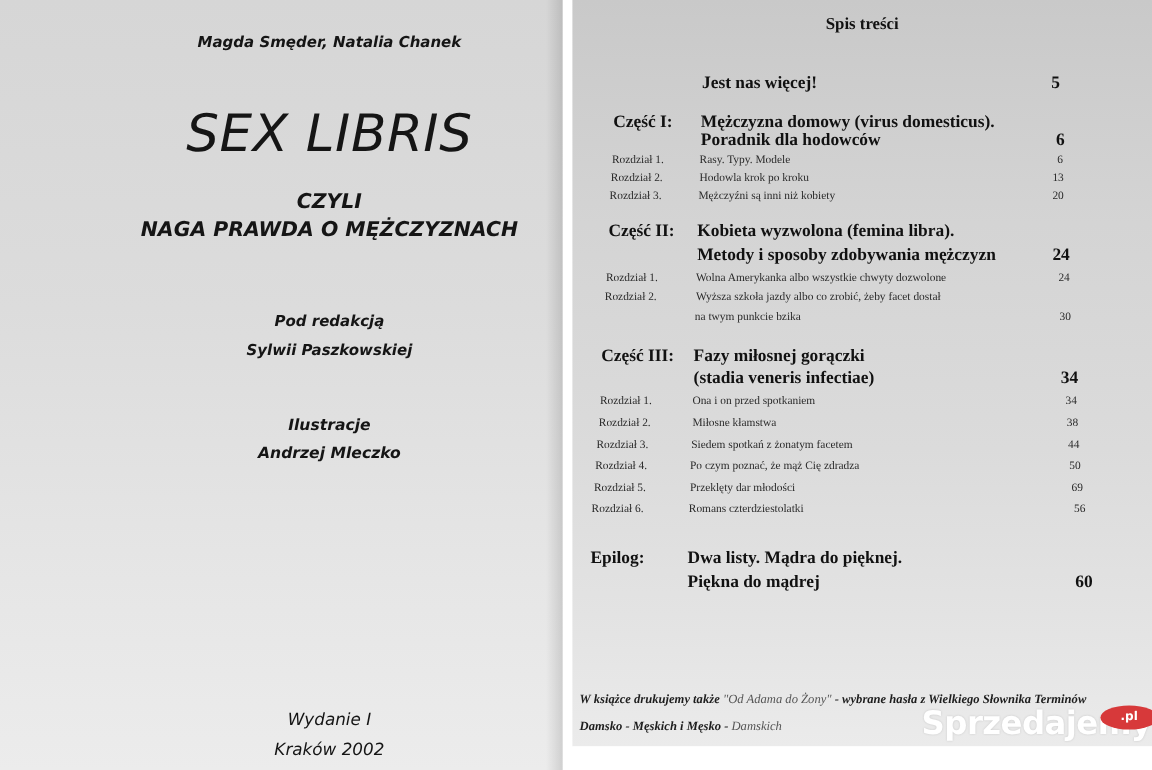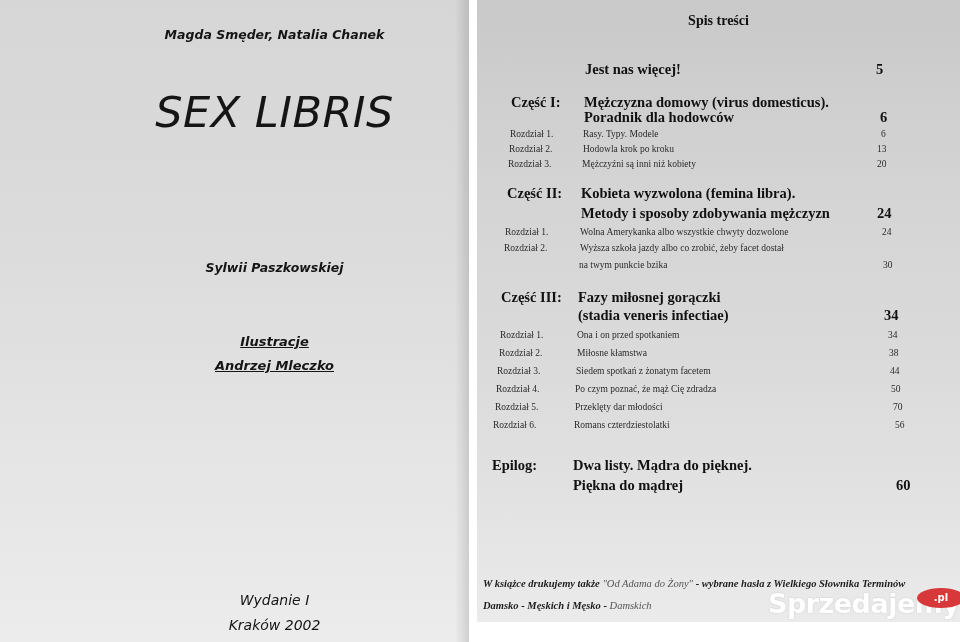--- a/index.html
+++ b/index.html
@@ -28,21 +28,21 @@
     position: absolute; left: 477px; top: 622px; width: 483px; height: 20px; background: #ffffff;
   }
 
   
   .lp { position: absolute; left: 0; width: 549px; text-align: center;
         font-family: "DejaVu Sans", sans-serif; font-style: italic; color: #151515; }
   .authors { top: 24px; font-size: 12.5px; font-weight: bold; line-height: 22px; }
   .title { top: 84px; font-size: 43px; font-weight: normal; letter-spacing: 0.5px; line-height: 56px; }
   .subtitle { top: 156px; font-size: 17px; font-weight: bold; line-height: 24px; }
   .editor { top: 256px; font-size: 12.5px; font-weight: bold; line-height: 24px; }
-  .illustr { top: 330px; font-size: 13px; font-weight: bold; line-height: 24px; text-decoration: underline; }
+  .illustr { top: 343px; font-size: 13px; font-weight: bold; line-height: 24px; }
   .edition { top: 588px; font-size: 14px; line-height: 25px; }
   .lp span { display: block; }
 
   
   .toc-title { position: absolute; left: 477px; width: 483px; top: 13px; text-align: center;
                font-size: 14px; font-weight: bold; }
   .abs { position: absolute; white-space: nowrap; }
   .b15 { font-size: 14.5px; font-weight: bold; }
   .ch { font-size: 9.5px; color: #2a2a2a; }
   .pg { font-size: 9.5px; color: #2a2a2a; }
@@ -68,22 +68,25 @@
 <div class="page-right"></div>
 <div class="bottom-strip"></div>
 
 <div class="lp authors">
   <span>Magda Smęder, Natalia Chanek</span>
 </div>
 <div class="lp title">
   <span>SEX LIBRIS</span>
 </div>
 <div class="lp subtitle">
+  <span>CZYLI</span>
+  <span>NAGA PRAWDA O MĘŻCZYZNACH</span>
 </div>
 <div class="lp editor">
+  <span>Pod redakcją</span>
   <span>Sylwii Paszkowskiej</span>
 </div>
 <div class="lp illustr">
   <span>Ilustracje</span>
   <span>Andrzej Mleczko</span>
 </div>
 <div class="lp edition">
   <span>Wydanie I</span>
   <span>Kraków 2002</span>
 </div>
@@ -140,21 +143,21 @@
 <div class="abs ch" style="left:497px;top:366px">Rozdział 3.</div>
 <div class="abs ch" style="left:576px;top:366px">Siedem spotkań z żonatym facetem</div>
 <div class="abs pg" style="left:890px;top:366px">44</div>
 
 <div class="abs ch" style="left:496px;top:384px">Rozdział 4.</div>
 <div class="abs ch" style="left:575px;top:384px">Po czym poznać, że mąż Cię zdradza</div>
 <div class="abs pg" style="left:891px;top:384px">50</div>
 
 <div class="abs ch" style="left:495px;top:402px">Rozdział 5.</div>
 <div class="abs ch" style="left:575px;top:402px">Przeklęty dar młodości</div>
-<div class="abs pg" style="left:893px;top:402px">70</div>
+<div class="abs pg" style="left:893px;top:402px">69</div>
 
 <div class="abs ch" style="left:493px;top:420px">Rozdział 6.</div>
 <div class="abs ch" style="left:574px;top:420px">Romans czterdziestolatki</div>
 <div class="abs pg" style="left:895px;top:420px">56</div>
 
 <div class="abs b15" style="left:492px;top:457px">Epilog:</div>
 <div class="abs b15" style="left:573px;top:457px">Dwa listy. Mądra do pięknej.</div>
 <div class="abs b15" style="left:573px;top:477px">Piękna do mądrej</div>
 <div class="abs b15" style="left:896px;top:477px">60</div>
 

